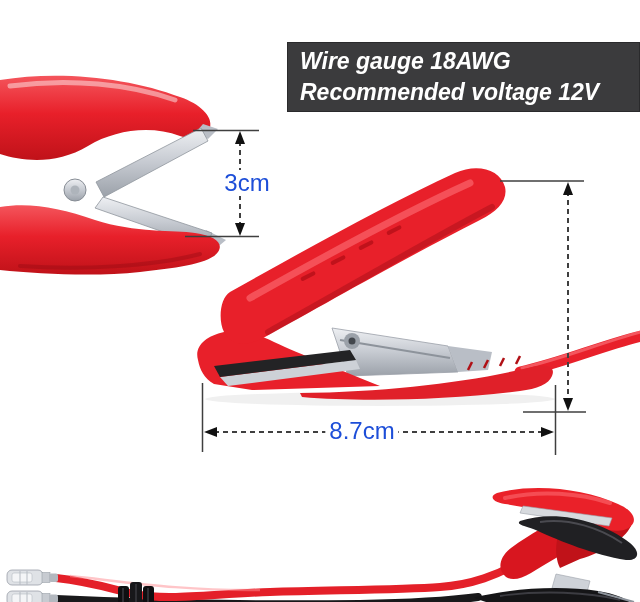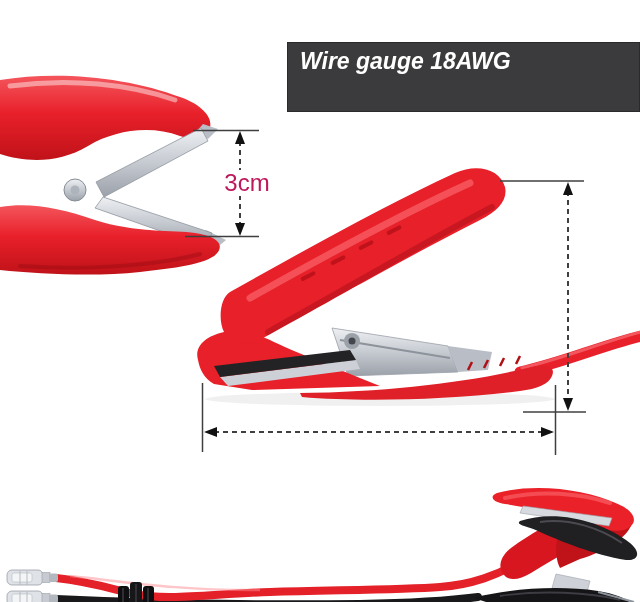--- a/index.html
+++ b/index.html
@@ -11,21 +11,21 @@
   .spec-box{
     position:absolute;left:287px;top:2px;right:0;height:70px;
     background:#3b3b3d;border:1px solid #2a2a2c;box-sizing:border-box;
     color:#ffffff;font-weight:bold;font-style:italic;
     font-size:23px;line-height:31px;padding:3px 0 0 12px;
     white-space:nowrap;
   }
   .art{position:absolute;left:0;top:0;}
   .dim-label{
     position:absolute;transform:translate(-50%,-50%);
-    background:#ffffff;color:#be185d;font-size:24px;line-height:26px;
+    background:#ffffff;color:#1d4ed8;font-size:24px;line-height:26px;
     padding:0 4px;white-space:nowrap;
   }
   .lbl-3cm{left:247px;top:143px;}
   .lbl-58cm{left:569px;top:248px;}
   .lbl-87cm{left:362px;top:391px;}
   .lbl-180cm{left:320px;top:585px;}
 </style>
 </head>
 <body>
 
@@ -202,16 +202,18 @@
         <line x1="620.5" y1="566" x2="620.5" y2="600"></line>
         <line x1="22" y1="585" x2="612" y2="585" stroke-width="2" stroke-dasharray="5 4"></line>
         <polygon points="14,585 27,580 27,590" fill="#111" stroke="none"></polygon>
         <polygon points="619,585 606,580 606,590" fill="#111" stroke="none"></polygon>
       </g>
     </g>
   </svg>
 
   <div class="spec-box">
     <div>Wire gauge 18AWG</div>
+    <div>Recommended voltage 12V</div>
   </div>
 
   <span class="dim-label lbl-3cm">3cm</span>
+  <span class="dim-label lbl-87cm">8.7cm</span>
 </div>
 
 </body></html>

